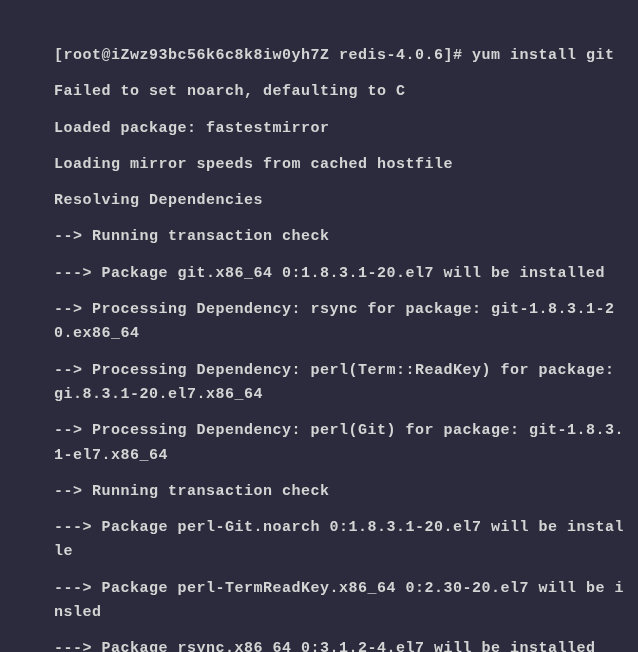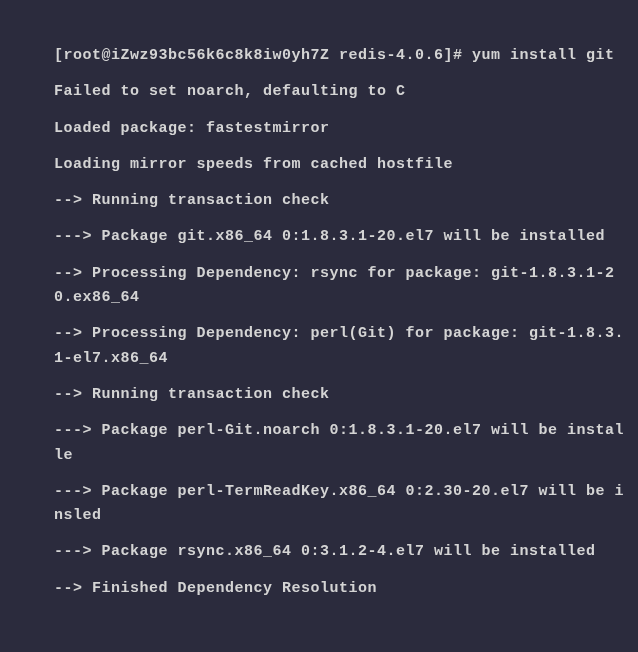--- a/index.html
+++ b/index.html
@@ -26,22 +26,24 @@
     }
   </style>
 </head>
 <body>
 
 <div>
   <div class="terminal-line">[root@iZwz93bc56k6c8k8iw0yh7Z redis-4.0.6]# yum install git</div>
   <div class="terminal-line">Failed to set noarch, defaulting to C</div>
   <div class="terminal-line">Loaded package: fastestmirror</div>
   <div class="terminal-line">Loading mirror speeds from cached hostfile</div>
+  <div class="terminal-line">Resolving Dependencies</div>
   <div class="terminal-line">--&gt; Running transaction check</div>
   <div class="terminal-line">---&gt; Package git.x86_64 0:1.8.3.1-20.el7 will be installed</div>
   <div class="terminal-line">--&gt; Processing Dependency: rsync for package: git-1.8.3.1-20.ex86_64</div>
+  <div class="terminal-line">--&gt; Processing Dependency: perl(Term::ReadKey) for package: gi.8.3.1-20.el7.x86_64</div>
   <div class="terminal-line">--&gt; Processing Dependency: perl(Git) for package: git-1.8.3.1-el7.x86_64</div>
   <div class="terminal-line">--&gt; Running transaction check</div>
   <div class="terminal-line">---&gt; Package perl-Git.noarch 0:1.8.3.1-20.el7 will be installe</div>
   <div class="terminal-line">---&gt; Package perl-TermReadKey.x86_64 0:2.30-20.el7 will be insled</div>
   <div class="terminal-line">---&gt; Package rsync.x86_64 0:3.1.2-4.el7 will be installed</div>
   <div class="terminal-line">--&gt; Finished Dependency Resolution</div>
 </div>
 
 </body></html>

